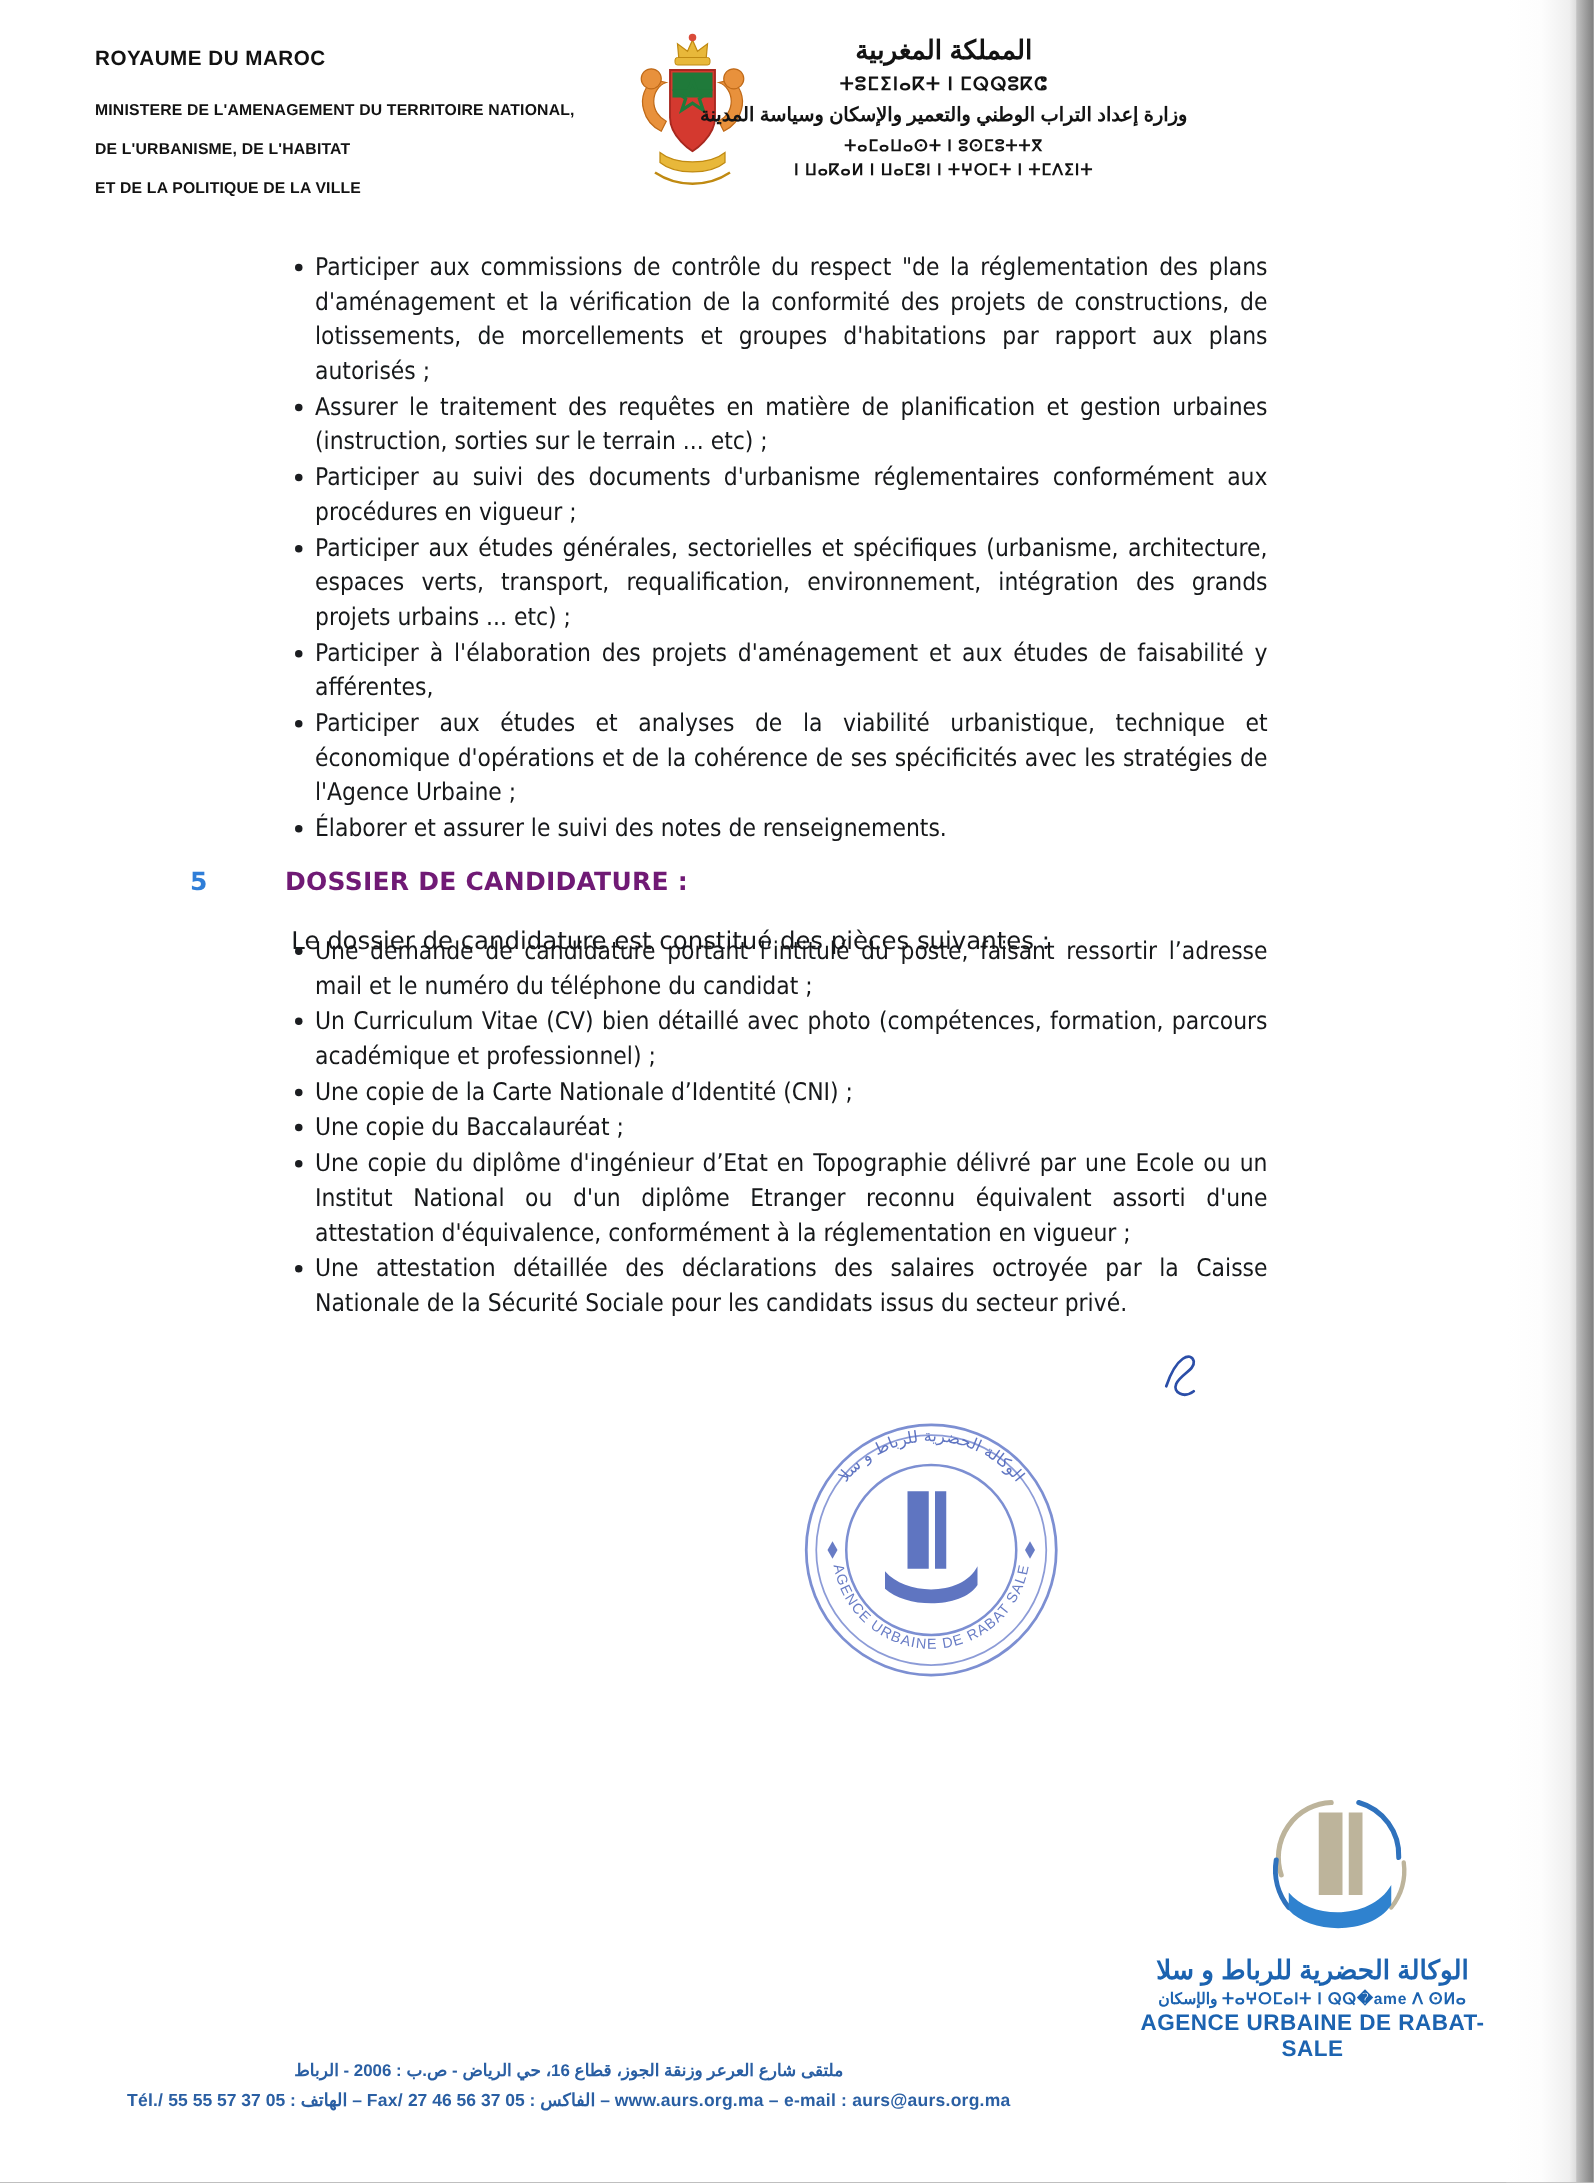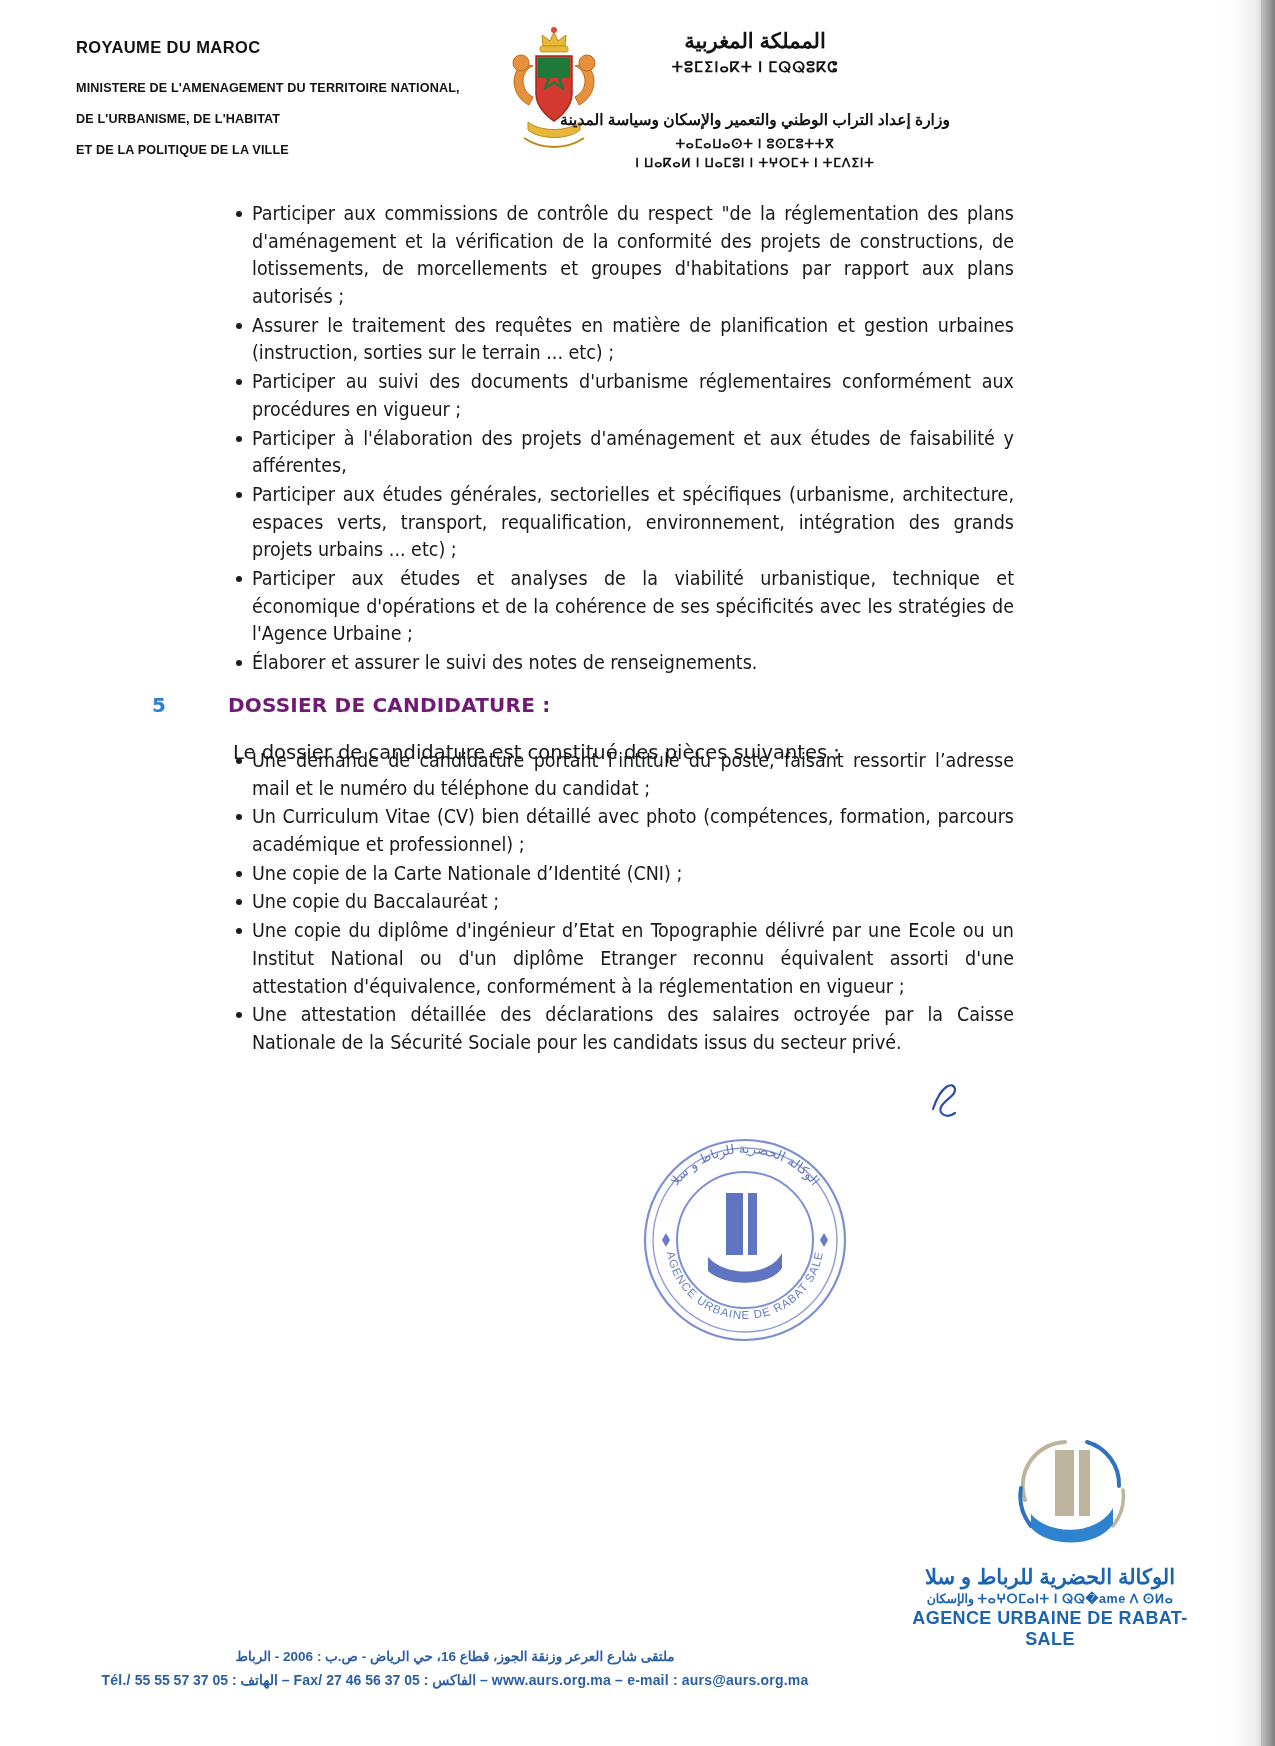--- a/index.html
+++ b/index.html
@@ -34,21 +34,21 @@
   .hdr-left .l2{font-size:12.6px;font-weight:bold;letter-spacing:.15px;margin-top:25px;line-height:1.0;}
   .hdr-left .l3{font-size:12.6px;font-weight:bold;letter-spacing:.15px;margin-top:17px;}
   .hdr-left .l4{font-size:12.6px;font-weight:bold;letter-spacing:.15px;margin-top:17px;}
 
   .hdr-right{
     position:absolute;right:175px;top:28px;width:420px;text-align:center;
     color:#131313;direction:rtl;
   }
   .hdr-right .ar1{font-size:21px;font-weight:bold;line-height:1.25;text-align:center;}
   .hdr-right .tf1{font-size:14.5px;font-weight:bold;letter-spacing:1px;direction:ltr;margin-top:5px;}
-  .hdr-right .ar2{font-size:15.5px;font-weight:bold;margin-top:35px;line-height:1.3;white-space:nowrap;}
+  .hdr-right .ar2{font-size:15.5px;font-weight:bold;margin-top:7px;line-height:1.3;white-space:nowrap;}
   .hdr-right .tf2{font-size:12.5px;font-weight:bold;letter-spacing:.8px;direction:ltr;margin-top:6px;white-space:nowrap;}
   .hdr-right .tf3{font-size:12.5px;font-weight:bold;letter-spacing:.8px;direction:ltr;margin-top:4px;white-space:nowrap;}
 
   
   .arms{position:absolute;left:494px;top:26px;width:120px;height:130px;}
 
   
   .body-area{position:absolute;left:0;top:190px;width:1140px;}
   ul.blist{list-style:none;margin:0;padding:0;}
   ul.blist li{
@@ -144,22 +144,22 @@
       <div class="tf3">ⵏ ⵡⴰⴽⴰⵍ ⵏ ⵡⴰⵎⵓⵏ ⵏ ⵜⵖⵔⵎⵜ ⵏ ⵜⵎⴷⵉⵏⵜ</div>
     </div>
   </div>
 
   <div class="body-area">
 
     <ul class="blist blk1" id="missions-list">
         <li>Participer aux commissions de contrôle du respect "de la réglementation des plans d'aménagement et la vérification de la conformité des projets de constructions, de lotissements, de morcellements et groupes d'habitations par rapport aux plans autorisés ;</li>
         <li>Assurer le traitement des requêtes en matière de planification et gestion urbaines (instruction, sorties sur le terrain ... etc) ;</li>
         <li>Participer au suivi des documents d'urbanisme réglementaires conformément aux procédures en vigueur ;</li>
+        <li>Participer aux études générales, sectorielles et spécifiques (urbanisme, architecture, espaces verts, transport, requalification, environnement, intégration des grands projets urbains ... etc) ;</li>
         <li>Participer à l'élaboration des projets d'aménagement et aux études de faisabilité y afférentes,</li>
-        <li>Participer aux études générales, sectorielles et spécifiques (urbanisme, architecture, espaces verts, transport, requalification, environnement, intégration des grands projets urbains ... etc) ;</li>
         <li>Participer aux études et analyses de la viabilité urbanistique, technique et économique d'opérations et de la cohérence de ses spécificités avec les stratégies de l'Agence Urbaine ;</li>
         <li>Élaborer et assurer le suivi des notes de renseignements.</li>
       </ul>
 
     <div class="sec-head">
       <span class="sec-num">5</span>
       <span class="sec-title">DOSSIER DE CANDIDATURE :</span>
     </div>
 
     <div class="sec-intro">Le dossier de candidature est constitué des pièces suivantes :</div>

